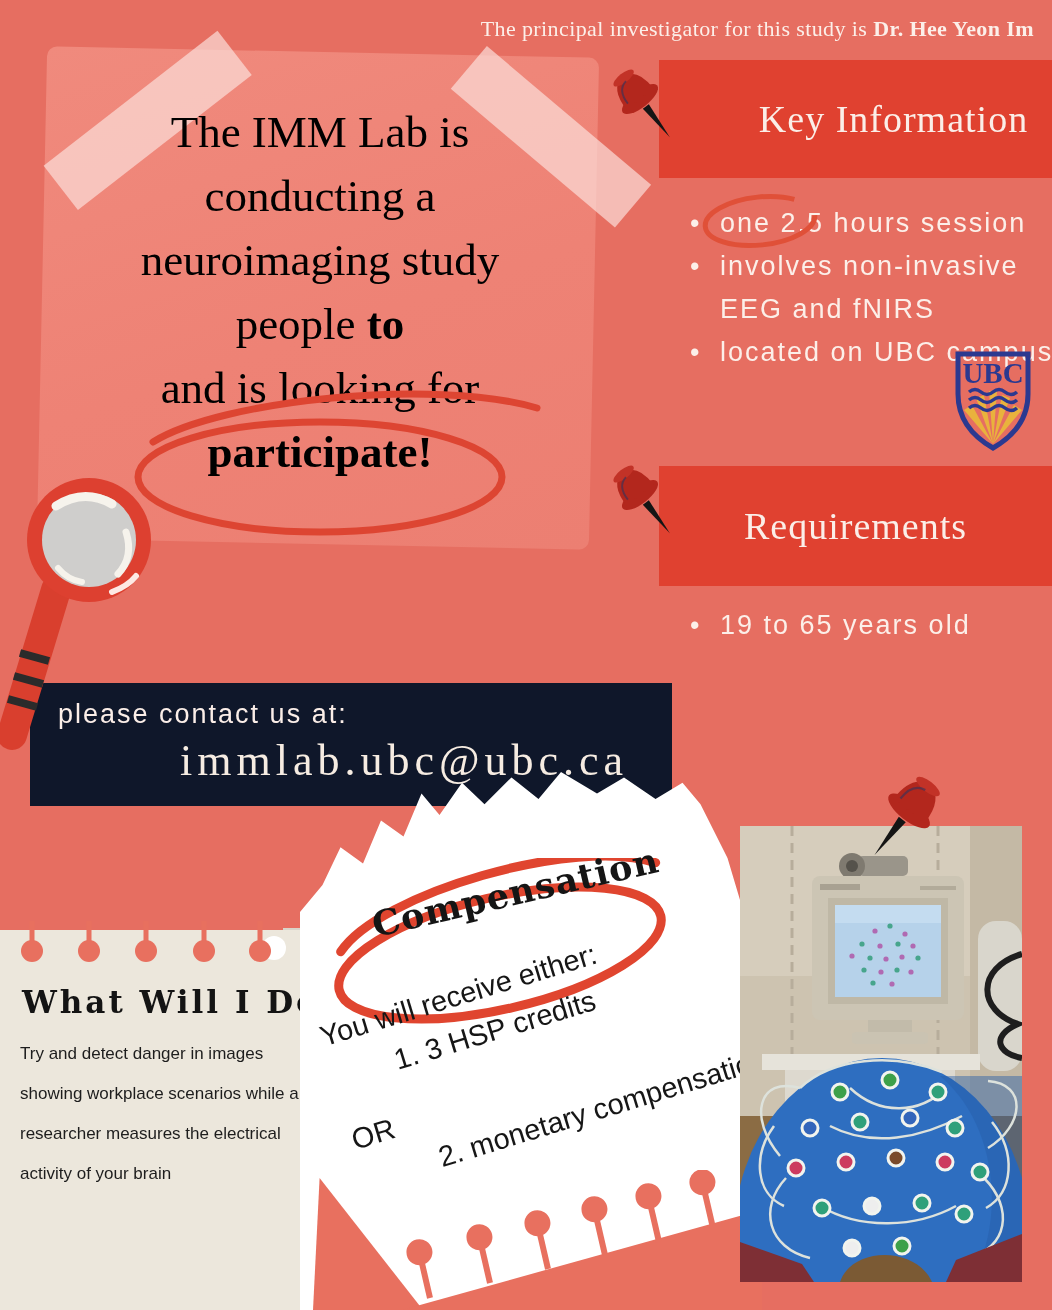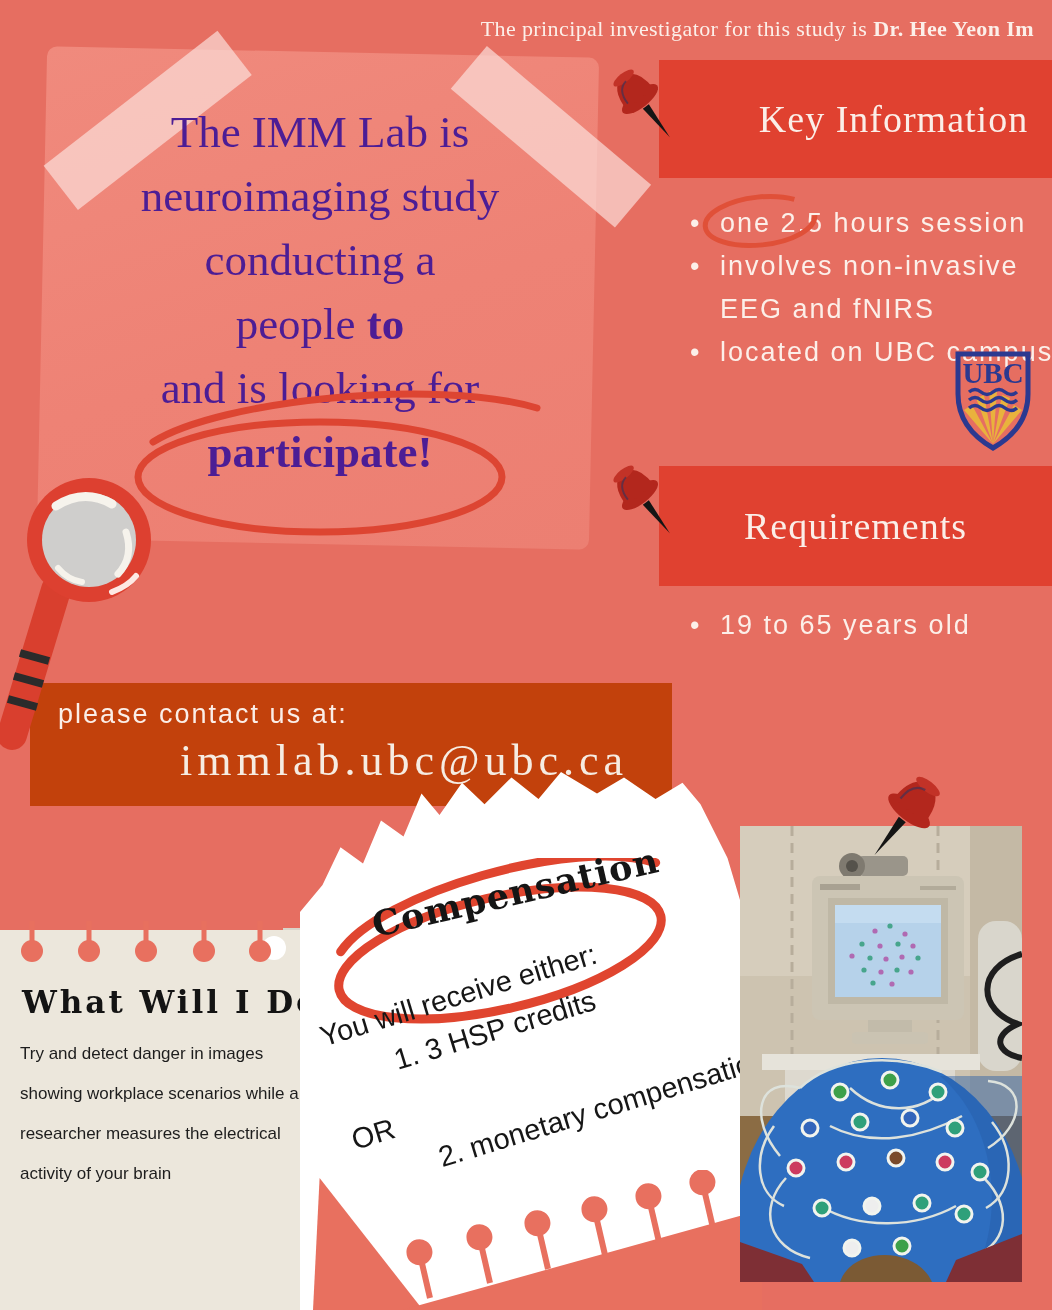--- a/index.html
+++ b/index.html
@@ -13,40 +13,40 @@
 
   
   .note{position:absolute;left:42px;top:52px;width:552px;height:492px;border-radius:10px;
         background:linear-gradient(160deg,#f08a7d 0%,#ee8275 55%,#ec7f72 100%);
         transform:rotate(1.2deg);}
   .tape{position:absolute;background:rgba(252,226,221,.68);}
   .tape-left{left:-8px;top:44px;width:220px;height:56px;transform:rotate(-39deg);}
   .tape-right{left:398px;top:52px;width:215px;height:56px;transform:rotate(39deg);}
 
   .note-text{position:absolute;left:70px;top:100px;width:500px;text-align:center;
-             font-size:45px;line-height:64px;color:#4c1d95;}
+             font-size:45px;line-height:64px;color:#000000;}
   .bold{font-weight:bold;}
 
   
   .panel{position:absolute;background:#e04130;display:flex;align-items:center;justify-content:center;}
   .panel-key{left:659px;top:60px;width:469px;height:118px;}
   .panel-req{left:659px;top:466px;width:393px;height:120px;}
   .panel-title{color:#fbeee8;font-size:38px;letter-spacing:1px;}
 
   .bullets{position:absolute;color:#fcefe9;font-family:"Liberation Sans","DejaVu Sans",sans-serif;
            font-weight:300;font-size:27px;letter-spacing:2px;line-height:43px;list-style:none;margin:0;padding:0;}
   .bullets li{position:relative;padding-left:30px;}
   .bullets li::before{content:"\2022";position:absolute;left:0;top:0;}
   .bul-key{left:690px;top:202px;width:370px;}
   .bul-req{left:690px;top:604px;width:350px;}
   .circled{position:relative;display:inline-block;}
   .circled svg{position:absolute;left:-20px;top:-9px;pointer-events:none;}
 
   
-  .contact{position:absolute;left:30px;top:683px;width:642px;height:123px;background:#c2410c;}
+  .contact{position:absolute;left:30px;top:683px;width:642px;height:123px;background:#0f172a;}
   .contact-label{position:absolute;left:28px;top:16px;color:#fbeee8;font-size:27px;letter-spacing:2px;
                  font-family:"Liberation Sans","DejaVu Sans",sans-serif;font-weight:300;}
   .contact-email{position:absolute;left:150px;top:52px;color:#f6ece2;font-size:44px;letter-spacing:5px;}
 
   
   .shadow-stripe{position:absolute;left:283px;top:928px;width:17px;height:348px;background:#dad4c9;}
   .cream{position:absolute;left:0;top:930px;width:316px;height:380px;background:#ece7dc;}
   .what-title{position:absolute;left:22px;top:984px;color:#141414;font-size:31px;font-weight:bold;
               letter-spacing:3px;font-family:"DejaVu Serif",serif;}
   .what-body{position:absolute;left:20px;top:1034px;width:296px;color:#1d1d1d;font-size:17px;line-height:40px;
@@ -83,22 +83,22 @@
 
 <div class="poster">
 
   <div class="note">
     <div class="tape tape-left"></div>
     <div class="tape tape-right"></div>
   </div>
 
   <div class="note-text">
     <div>The IMM Lab is</div>
+    <div>conducting a</div>
     <div>neuroimaging study</div>
-    <div>conducting a</div>
     <div><span>people </span><span class="bold">to</span></div>
     <div>and is looking for</div>
     <div class="bold">participate!</div>
   </div>
 
   <svg class="abs" style="left:105px;top:372px;" width="450" height="180" viewBox="0 0 450 180">
     <ellipse cx="215" cy="105" rx="182" ry="55" fill="none" stroke="#dd4532" stroke-width="7"></ellipse>
     <path d="M 48,70 C 115,28 330,6 432,36" fill="none" stroke="#dd4532" stroke-width="7" stroke-linecap="round"></path>
   </svg>
 

